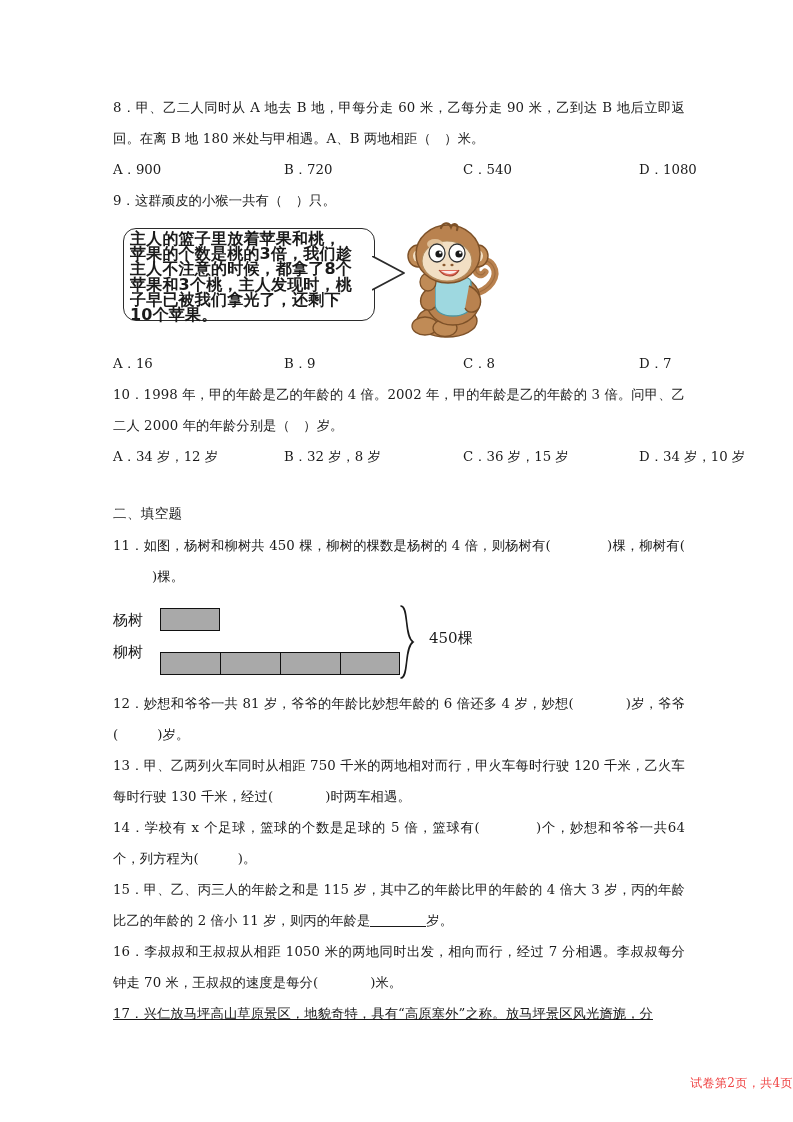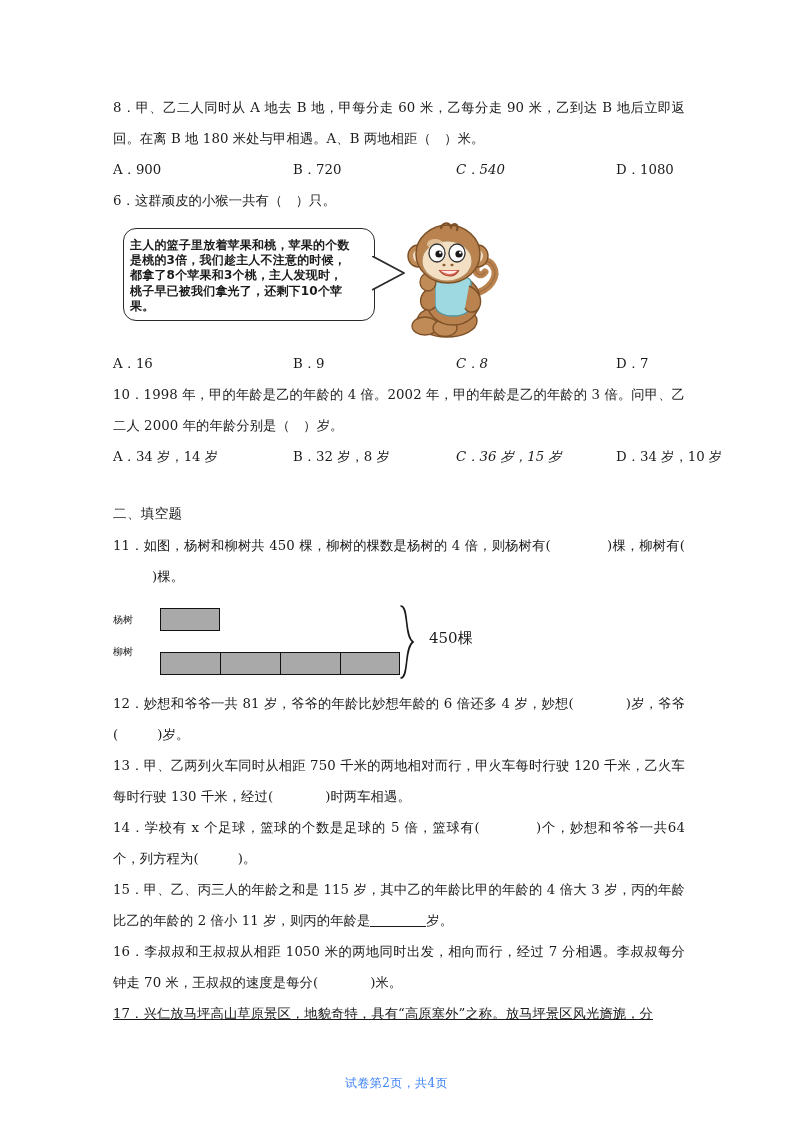--- a/index.html
+++ b/index.html
@@ -32,27 +32,28 @@
     line-height: 31px;
     text-align: justify;
     margin: 0 0 0 0;
     letter-spacing: 0.1px;
   }
   .options {
     display: flex;
     font-size: 13.3px;
     line-height: 31px;
     margin: 0;
+    gap: 16px;
   }
   .options .opt {
     flex: 0 0 auto;
   }
   .opt-w1 { width: 155px; }
-  .opt-w2 { width: 163px; margin-left: 25px; }
-  .opt-w3 { width: 160px; font-style: italic; }
+  .opt-w2 { width: 163px; }
+  .opt-w3 { width: 160px; }
   .section-title {
     font-size: 13.6px;
     font-weight: normal;
     line-height: 30px;
     margin: 26px 0 2px 0;
     letter-spacing: 0.3px;
   }
   .blank-paren {
     display: inline-block;
   }
@@ -76,24 +77,24 @@
     width: 252px;
     height: 93px;
     border: 1.6px solid #2b2b2b;
     border-radius: 13px;
     box-sizing: border-box;
     background: #fff;
   }
   .bubble-text {
     position: absolute;
     left: 17px;
-    top: 18px;
+    top: 11px;
     width: 224px;
     font-family: "DejaVu Sans", "Liberation Sans", sans-serif;
-    font-size: 12px;
+    font-size: 16px;
     font-weight: bold;
     line-height: 15.2px;
     color: #1a1a1a;
     letter-spacing: 0.2px;
   }
   .bubble-tail {
     position: absolute;
     left: 259px;
     top: 36px;
     width: 34px;
@@ -107,21 +108,21 @@
     height: 128px;
   }
   
   .diagram {
     position: relative;
     height: 88px;
     margin-top: 8px;
   }
   .d-label {
     position: absolute;
-    font-size: 10px;
+    font-size: 15px;
     font-family: "DejaVu Serif", "Liberation Serif", serif;
     line-height: 20px;
     text-align: center;
   }
   .bar {
     position: absolute;
     background: #a9a9a9;
     border: 1.3px solid #111;
     box-sizing: border-box;
   }
@@ -138,42 +139,42 @@
   .brace-label {
     position: absolute;
     font-size: 15px;
     line-height: 18px;
   }
   .footer {
     position: absolute;
     left: 0;
     top: 1075px;
     width: 793px;
-    text-align: center;
+    text-align: right;
     font-size: 12px;
-    color: #3b82f6;
+    color: #ef4444;
     letter-spacing: 0.4px;
   }
   .nowrap { white-space: nowrap; text-decoration: underline; }
 </style>
 </head>
 <body>
 
 <div class="page">
   <div class="content">
 
     <div class="q">8．甲、乙二人同时从 A 地去 B 地，甲每分走 60 米，乙每分走 90 米，乙到达 B 地后立即返回。在离 B 地 180 米处与甲相遇。A、B 两地相距（　）米。</div>
     <div class="options">
       <span class="opt opt-w1">A．900</span>
       <span class="opt opt-w2">B．720</span>
       <span class="opt opt-w3">C．540</span>
       <span class="opt">D．1080</span>
     </div>
 
-    <div class="q">6．这群顽皮的小猴一共有（　）只。</div>
+    <div class="q">9．这群顽皮的小猴一共有（　）只。</div>
 
     <div class="bubble-row">
       <div class="bubble"></div>
       <div class="bubble-text">主人的篮子里放着苹果和桃，苹果的个数是桃的3倍，我们趁主人不注意的时候，都拿了8个苹果和3个桃，主人发现时，桃子早已被我们拿光了，还剩下10个苹果。</div>
       <svg class="bubble-tail" viewBox="0 0 34 36">
         <path d="M 0 0 L 32 17 L 0 34" fill="#ffffff" stroke="#2b2b2b" stroke-width="1.8" stroke-linejoin="round"></path>
         <rect x="-4" y="2" width="6" height="30" fill="#ffffff"></rect>
       </svg>
 
       <svg class="monkey" viewBox="0 0 112 128">
@@ -225,21 +226,21 @@
 
     <div class="options">
       <span class="opt opt-w1">A．16</span>
       <span class="opt opt-w2">B．9</span>
       <span class="opt opt-w3">C．8</span>
       <span class="opt">D．7</span>
     </div>
 
     <div class="q">10．1998 年，甲的年龄是乙的年龄的 4 倍。2002 年，甲的年龄是乙的年龄的 3 倍。问甲、乙二人 2000 年的年龄分别是（　）岁。</div>
     <div class="options">
-      <span class="opt opt-w1">A．34 岁，14 岁</span>
+      <span class="opt opt-w1">A．34 岁，12 岁</span>
       <span class="opt opt-w2">B．32 岁，8 岁</span>
       <span class="opt opt-w3">C．36 岁，15 岁</span>
       <span class="opt">D．34 岁，10 岁</span>
     </div>
 
     <div class="section-title">二、填空题</div>
 
     <div class="q">
       <span>11．如图，杨树和柳树共 450 棵，柳树的棵数是杨树的 4 倍，则杨树有(</span><span class="blank-paren">&nbsp;&nbsp;&nbsp;&nbsp;&nbsp;&nbsp;&nbsp;&nbsp;&nbsp;&nbsp;&nbsp;&nbsp;&nbsp;</span><span>)棵，柳树</span><span>有(</span><span class="blank-paren">&nbsp;&nbsp;&nbsp;&nbsp;&nbsp;&nbsp;&nbsp;&nbsp;&nbsp;</span><span>)棵。</span>
     </div>

